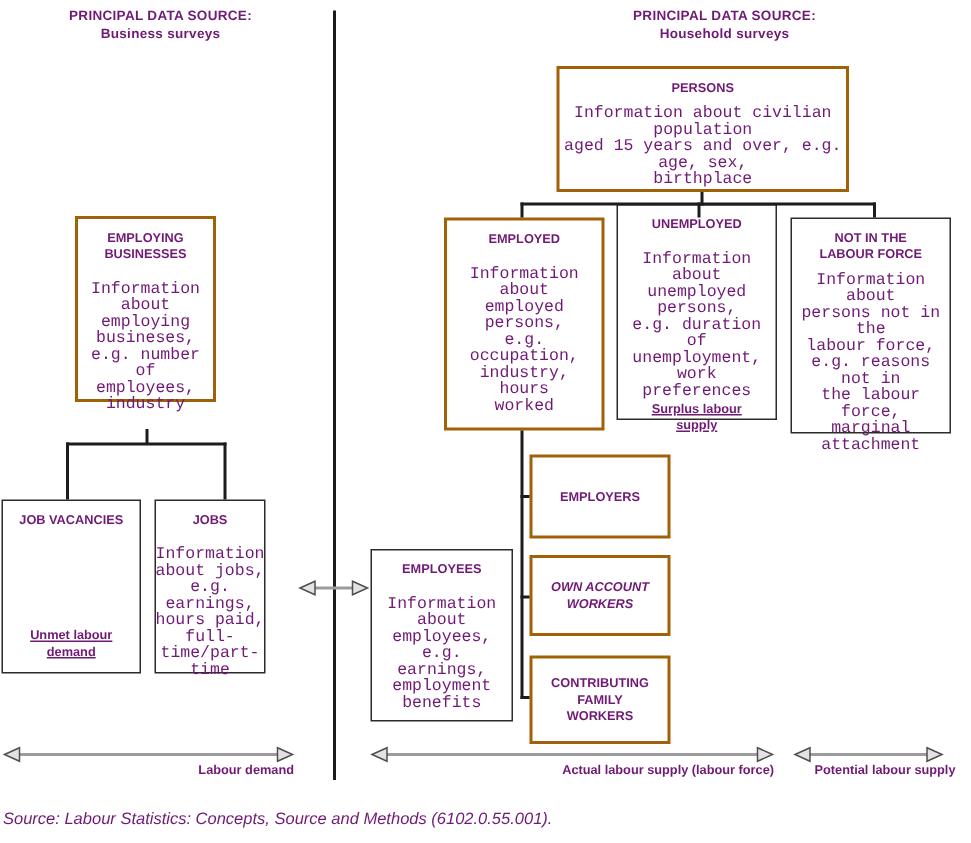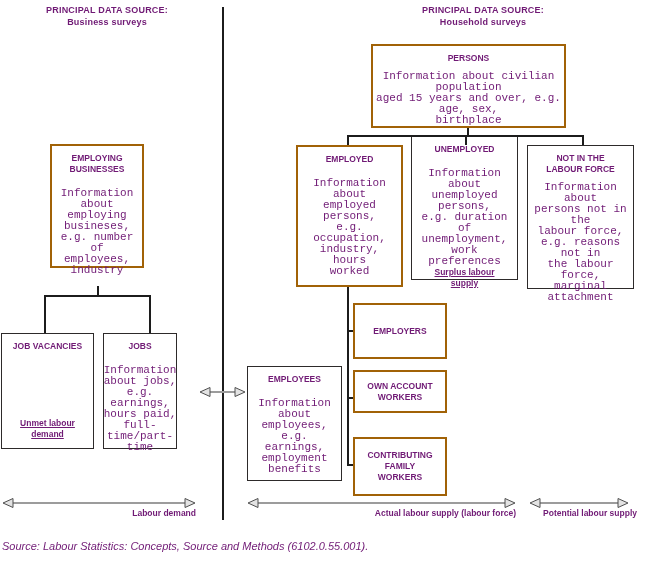--- a/index.html
+++ b/index.html
@@ -113,21 +113,21 @@
 employees,
 e.g. earnings,
 employment
 benefits</div>
   </div>
 
   <div class="box gray center-title" style="left:353px;top:303px;width:94px;height:56px;">
     <div class="box-title">EMPLOYERS</div>
   </div>
 
-  <div class="box gray center-title" style="left:353px;top:370px;width:94px;height:43px;">
+  <div class="box gray center-title" style="left:353px;top:370px;width:94px;height:54px;font-style:italic;">
     <div class="box-title">OWN ACCOUNT
 WORKERS</div>
   </div>
 
   <div class="box gray center-title" style="left:353px;top:437px;width:94px;height:59px;">
     <div class="box-title">CONTRIBUTING
 FAMILY
 WORKERS</div>
   </div>
 

